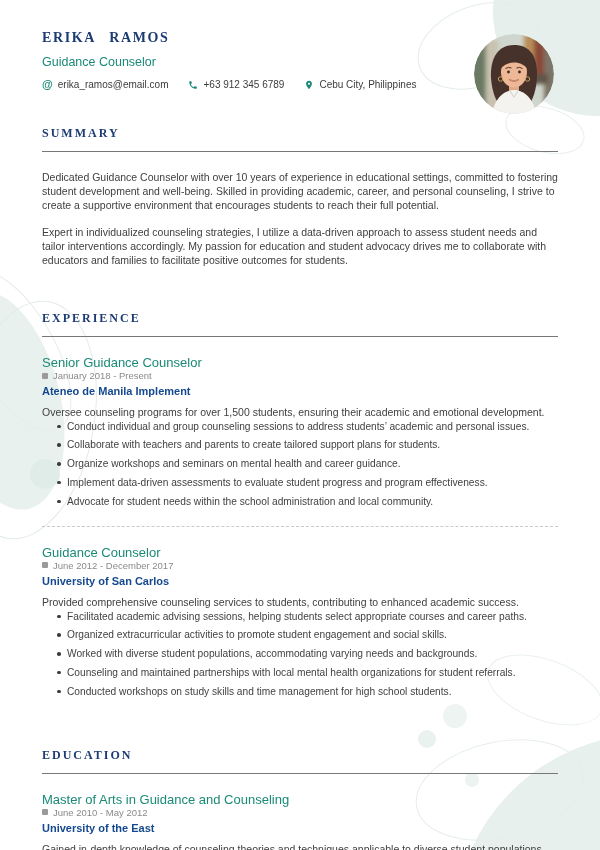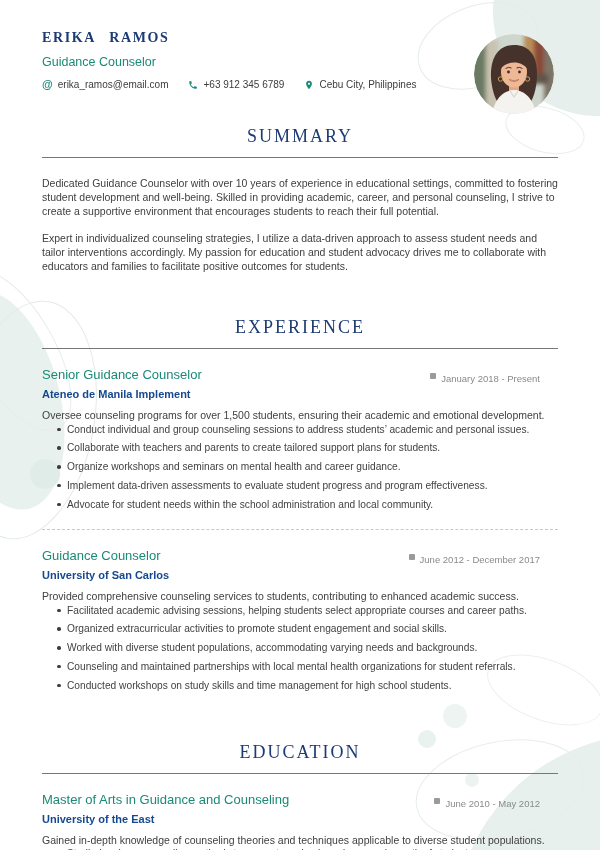--- a/index.html
+++ b/index.html
@@ -30,30 +30,30 @@
   .photo {
     position: absolute; left: 474px; top: 34px; width: 80px; height: 80px;
     border-radius: 50%; overflow: hidden; z-index: 2;
   }
   
   .section { margin-top: 36px; }
   .section.experience { margin-top: 44px; }
   .section.education { margin-top: 50px; }
   .section-heading {
     font-family: "Liberation Serif", "DejaVu Serif", serif;
-    font-size: 18px; font-weight: normal; color: #1c3b73; letter-spacing: 2px; text-align: center;
+    font-size: 12px; font-weight: bold; color: #1c3b73; letter-spacing: 2px;
   }
   .section-rule { margin-top: 10px; border: none; border-top: 1.5px solid #777; height: 0; }
   .summary-text { margin-top: 18px; font-size: 10.5px; line-height: 1.35; color: #404040; }
   .summary-text p + p { margin-top: 12px; }
   
   .entry { margin-top: 18px; }
-  .entry-head { display: flex; justify-content: space-between; align-items: baseline; }
+  .entry-head { display: flex; justify-content: space-between; align-items: baseline; flex-direction: column; }
   .entry-title { font-size: 13px; color: #1a8a77; font-weight: normal; }
-  .entry-date { display: flex; align-items: flex-start; gap: 5px; font-size: 9.5px; color: #8a8a8a; padding-right: 18px; white-space: nowrap; }
+  .entry-date { display: flex; align-items: center; gap: 5px; font-size: 9.5px; color: #8a8a8a; padding-right: 18px; white-space: nowrap; }
   .date-square { width: 6px; height: 6px; background: #9a9a9a; border-radius: 1px; flex: 0 0 auto; }
   .entry-org { margin-top: 4px; font-size: 11px; font-weight: bold; color: #15498f; }
   .entry-desc { margin-top: 9px; font-size: 10.5px; color: #404040; line-height: 1.3; }
   ul.bullets { list-style: none; margin-top: 0; }
   ul.bullets li {
     position: relative; padding-left: 21px; margin-left: 4px;
     font-size: 10.2px; color: #424242; line-height: 1.3; margin-bottom: 5.5px;
   }
   ul.bullets li::before {
     content: ''; position: absolute; left: 11px; top: 5px;

